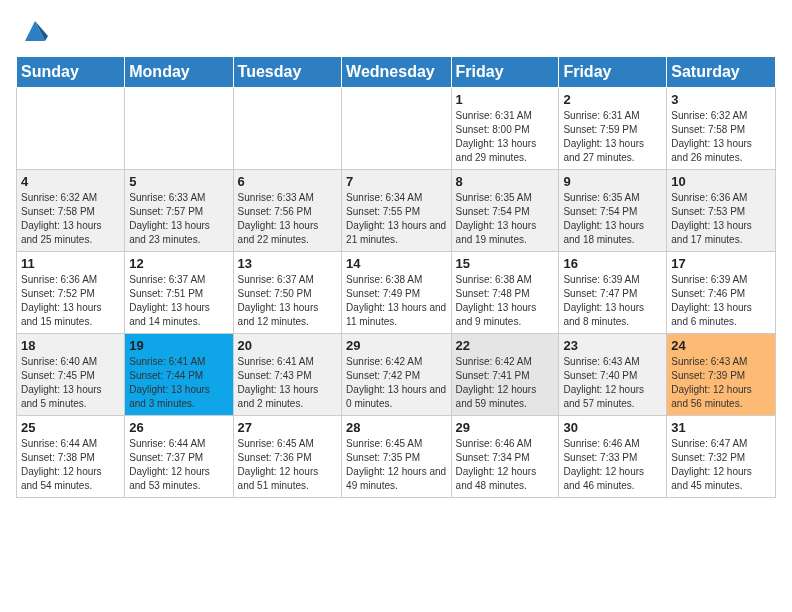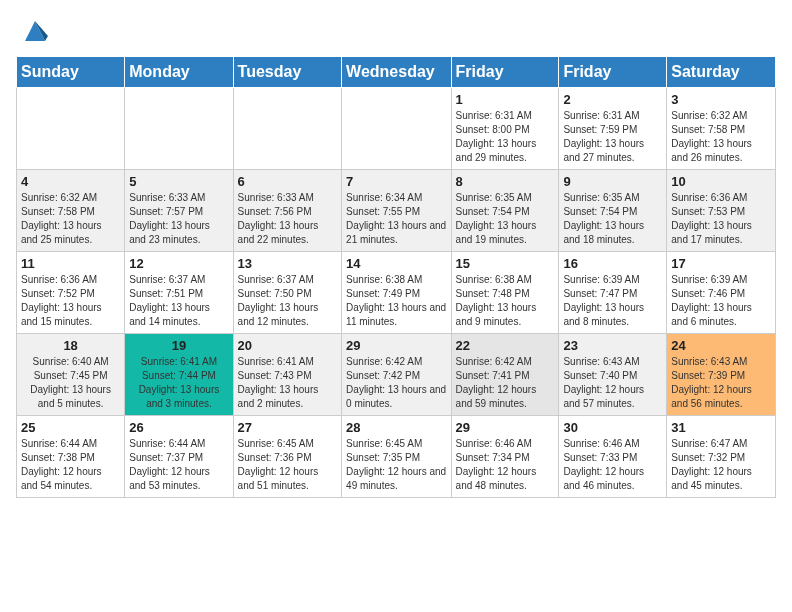--- a/index.html
+++ b/index.html
@@ -225,27 +225,27 @@
 Daylight: 13 hours and 8 minutes.</div>
         </td>
         <td>
           <div class="day-number">17</div>
           <div class="day-info" style="white-space: pre-line;">Sunrise: 6:39 AM
 Sunset: 7:46 PM
 Daylight: 13 hours and 6 minutes.</div>
         </td>
       </tr>
       <tr>
-        <td style="background: rgb(240, 240, 240); text-align: center;">
+        <td style="background: rgb(240, 240, 240);">
           <div class="day-number">18</div>
           <div class="day-info" style="white-space: pre-line;">Sunrise: 6:40 AM
 Sunset: 7:45 PM
 Daylight: 13 hours and 5 minutes.</div>
         </td>
-        <td style="background: #14b8a6; text-align: center;">
+        <td style="background: #0ea5e9;">
           <div class="day-number">19</div>
           <div class="day-info" style="white-space: pre-line;">Sunrise: 6:41 AM
 Sunset: 7:44 PM
 Daylight: 13 hours and 3 minutes.</div>
         </td>
         <td style="background: rgb(240, 240, 240);">
           <div class="day-number">20</div>
           <div class="day-info" style="white-space: pre-line;">Sunrise: 6:41 AM
 Sunset: 7:43 PM
 Daylight: 13 hours and 2 minutes.</div>

